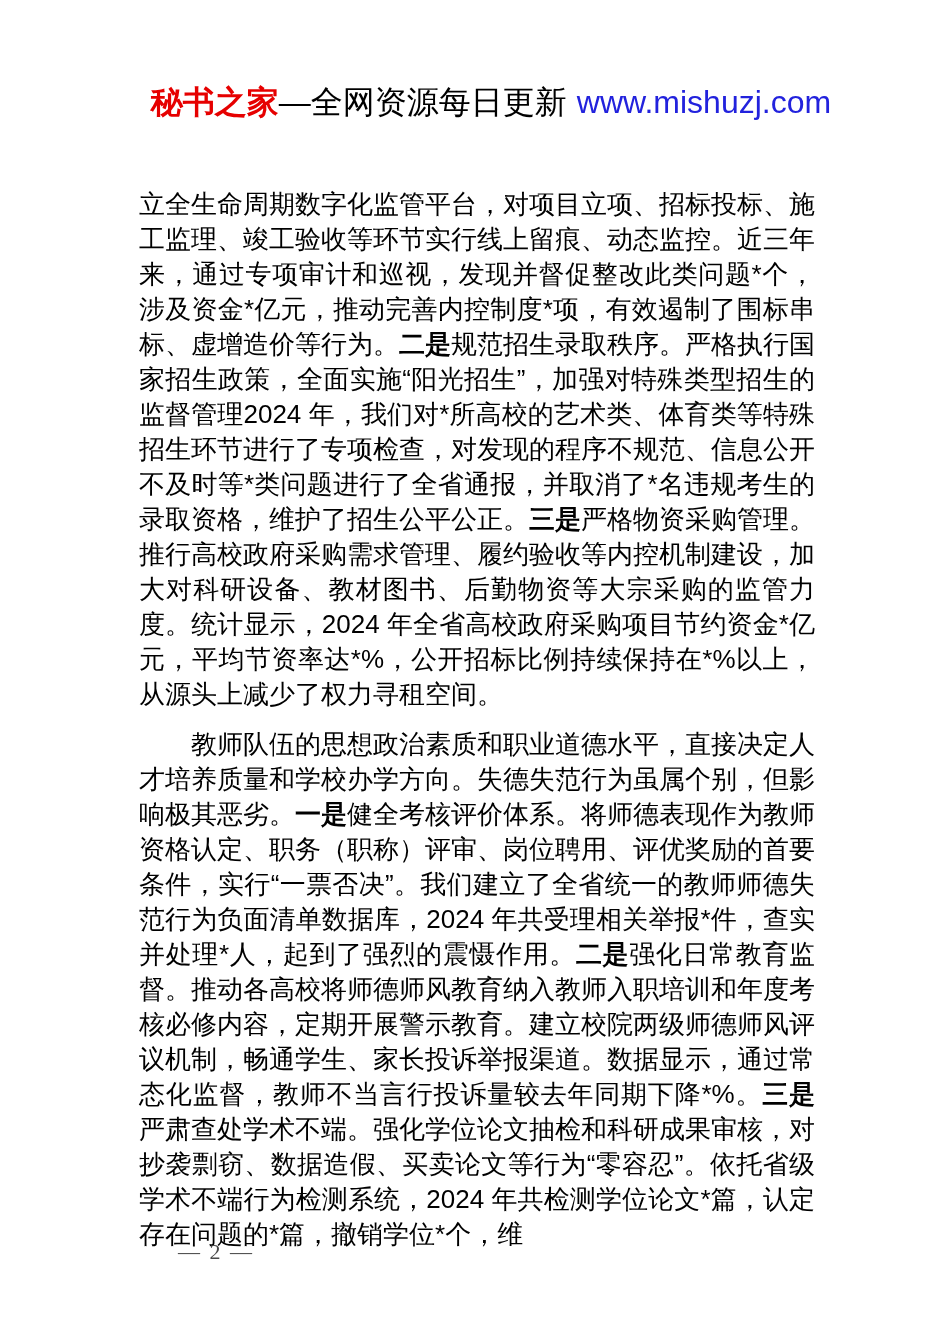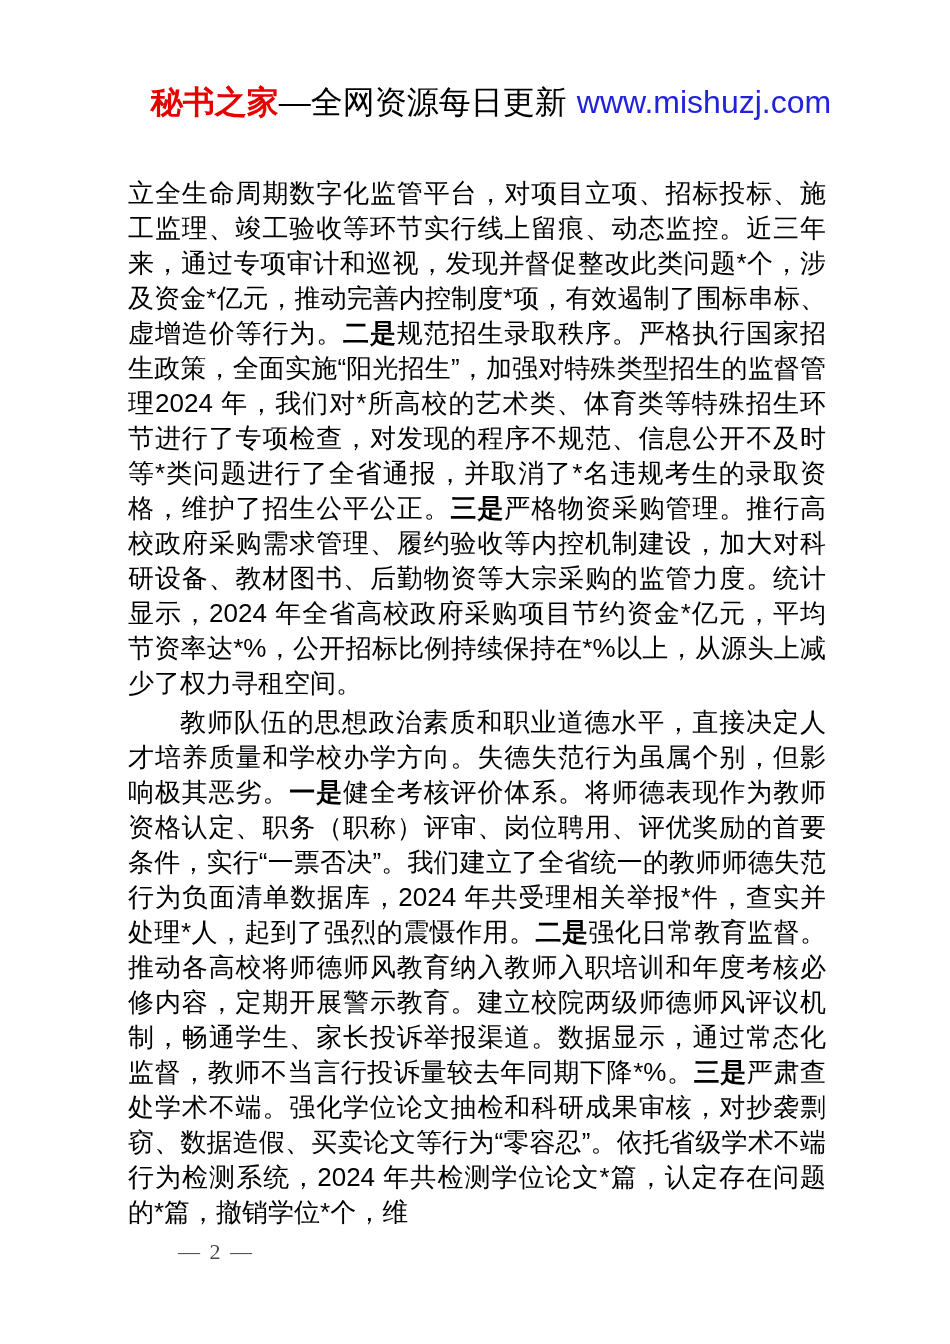--- a/index.html
+++ b/index.html
@@ -42,21 +42,21 @@
     position: absolute;
     left: 124px;
     top: 172px;
     width: 706px;
     font-size: 26px;
     line-height: 35px;
     text-align: justify;
     color: #000000;
   }
   .doc-body p.para {
-    margin: 4px;
+    margin: 15px;
     padding: 0;
     overflow-wrap: break-word;
   }
   .doc-body p.para.indent {
     text-indent: 2em;
   }
   .doc-body .b {
     font-weight: bold;
   }
   .page-footer {

